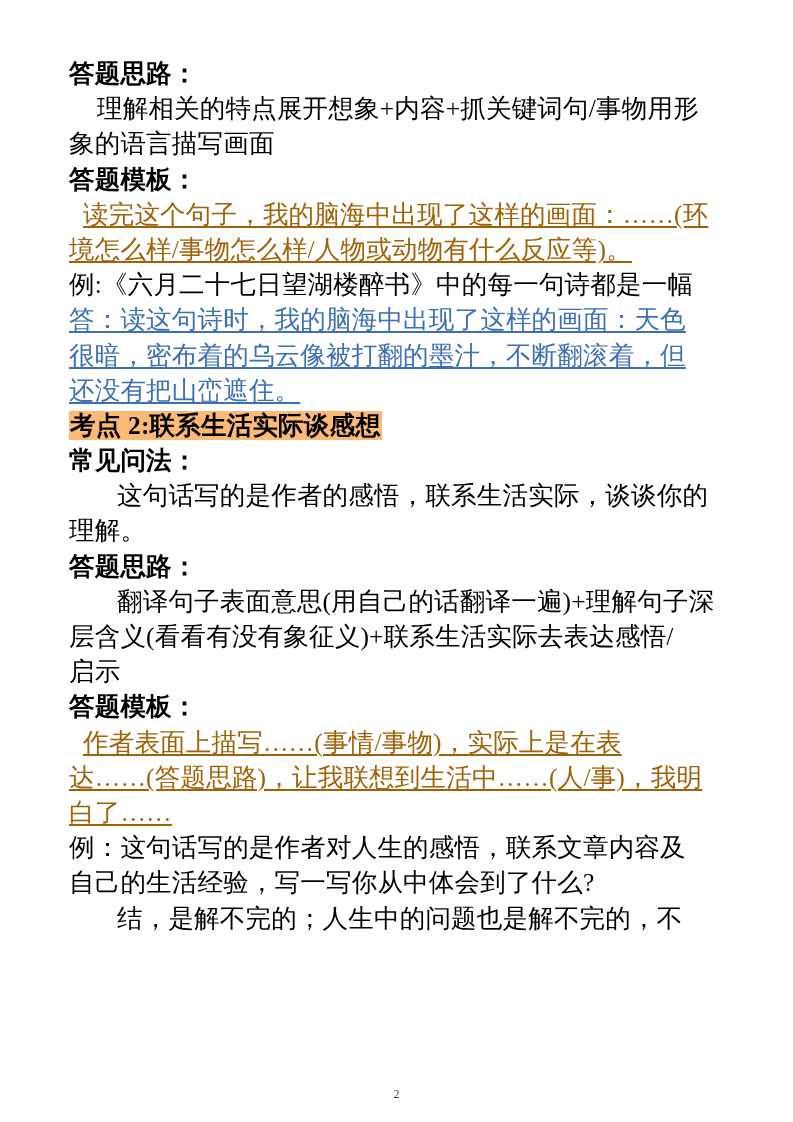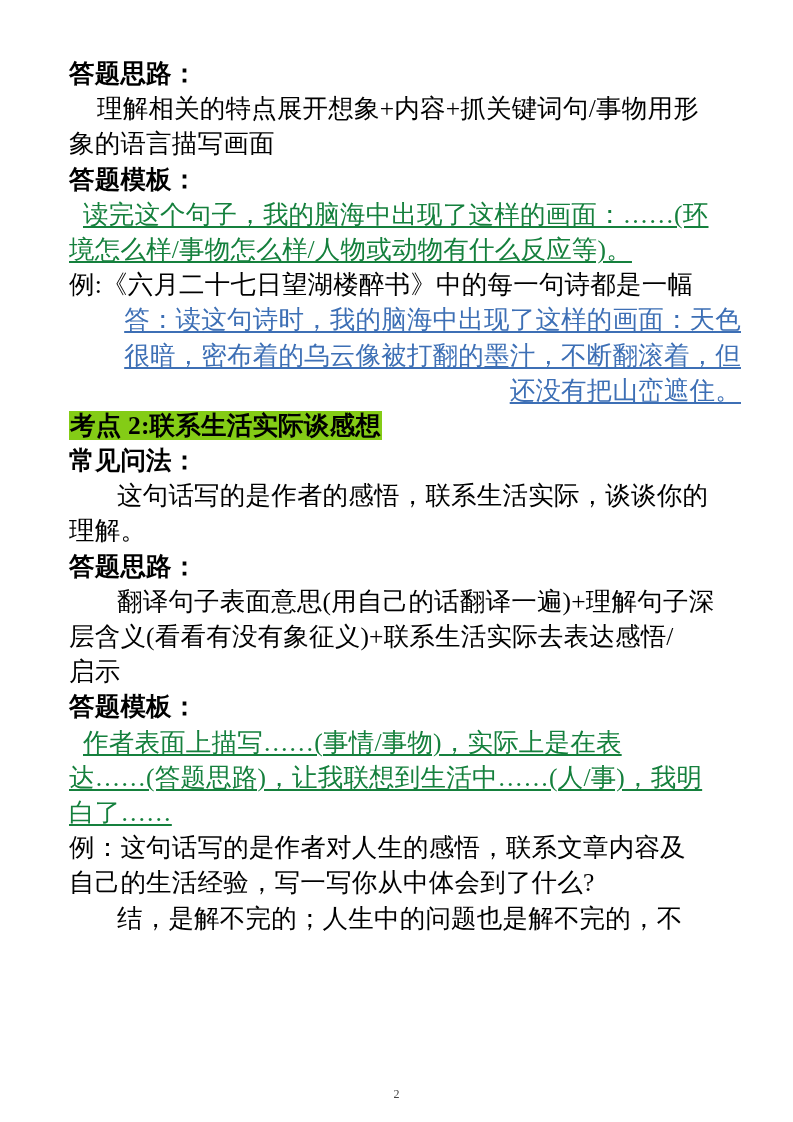--- a/index.html
+++ b/index.html
@@ -36,33 +36,32 @@
     text-indent: 28px;
   }
   .indent2 {
     text-indent: 48px;
     font-family: Liberation Serif, serif;
   }
   .indent-small {
     text-indent: 14px;
   }
   .red {
-    color: #15803d;
+    color: #a16207;
   }
   .blue {
     color: #3d6fb5;
-    text-align: right;
   }
   .u {
     text-decoration: underline;
     text-underline-offset: 3px;
     text-decoration-thickness: 1.5px;
   }
   .hl {
-    background: #84cc16;
+    background: #fdba74;
     font-weight: bold;
     display: inline;
     padding: 0 1px;
   }
   .blk {
     margin: 0;
   }
   .pagenum {
     position: absolute;
     bottom: 20px;

